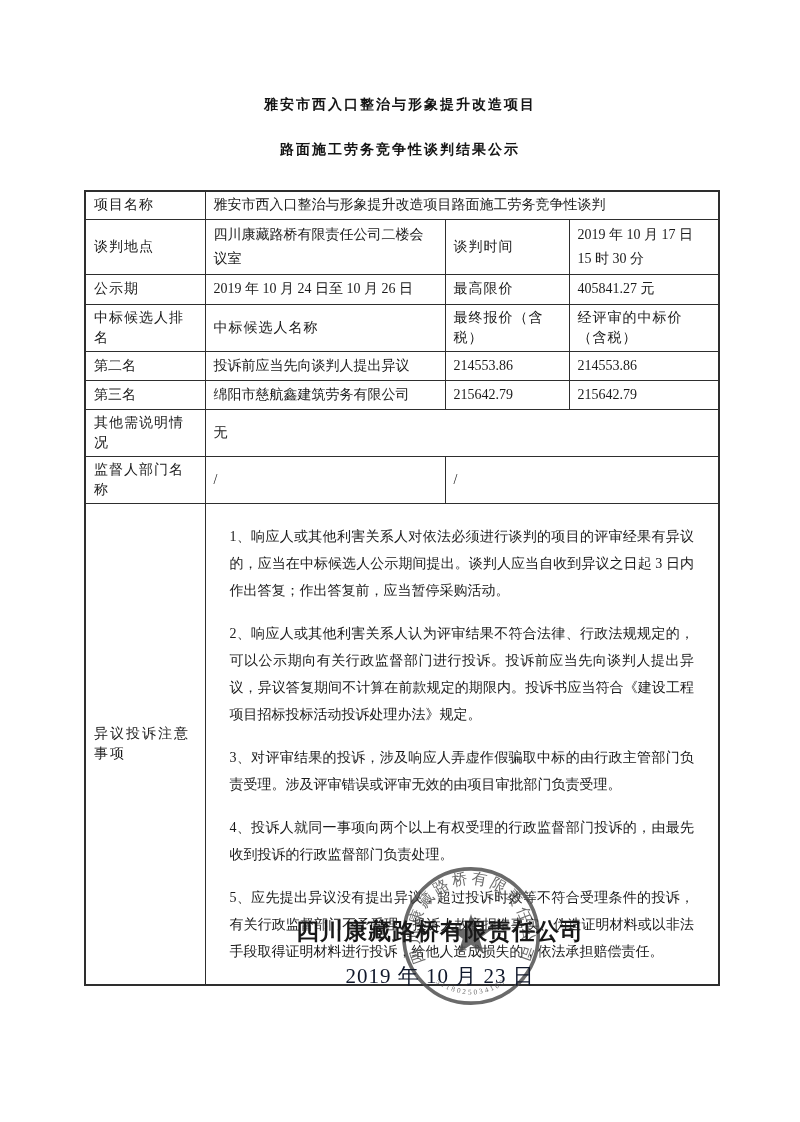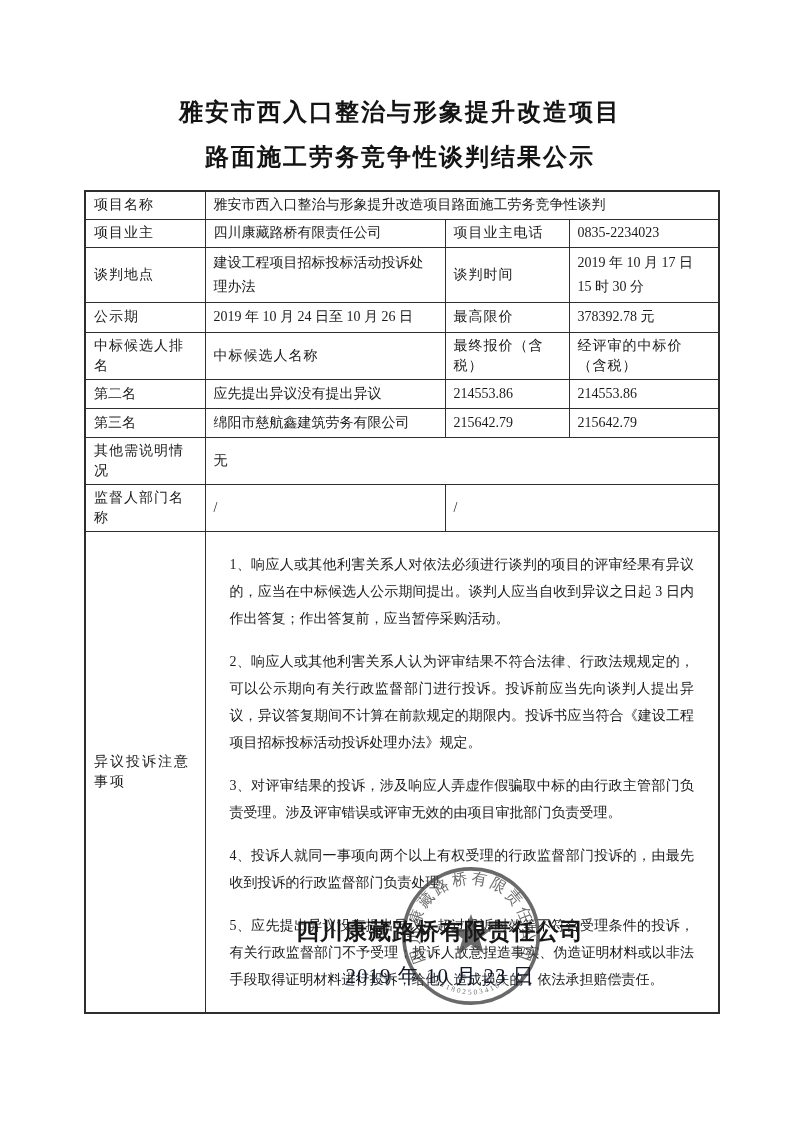--- a/index.html
+++ b/index.html
@@ -8,21 +8,21 @@
     width: 800px; height: 1122px;
     position: relative;
     font-family: "Liberation Serif", serif;
     color: #1c1c1c;
   }
   .page { position: absolute; inset: 0; background: #fff; }
 
   .title-line {
     position: absolute; left: 0; width: 800px;
     text-align: center;
-    font-size: 24px; font-weight: bold;
+    font-size: 14px; font-weight: bold;
     letter-spacing: 2px;
     color: #141414;
   }
   .title-line.l1 { top: 96px; }
   .title-line.l2 { top: 141px; }
 
   table.notice {
     position: absolute; left: 84px; top: 190px;
     width: 634px;
     border-collapse: collapse;
@@ -90,47 +90,41 @@
       <col style="width:120px">
         <col style="width:240px">
         <col style="width:124px">
         <col style="width:150px">
     </colgroup>
     <tbody>
         <tr class="r1">
       <td class="lbl">项目名称</td>
       <td colspan="3">雅安市西入口整治与形象提升改造项目路面施工劳务竞争性谈判</td>
     </tr>
-    <tr class="r2">
-      <td class="lbl">项目业主</td>
-      <td>四川康藏路桥有限责任公司</td>
-      <td class="lbl">项目业主电话</td>
-      <td>0835-2234023</td>
-    </tr>
     <tr class="r3">
       <td class="lbl">谈判地点</td>
-      <td>建设工程项目招标投标活动投诉处理办法</td>
+      <td>四川康藏路桥有限责任公司二楼会议室</td>
       <td class="lbl">谈判时间</td>
       <td>2019 年 10 月 17 日 15 时 30 分</td>
     </tr>
     <tr class="r4">
       <td class="lbl">公示期</td>
       <td>2019 年 10 月 24 日至 10 月 26 日</td>
       <td class="lbl">最高限价</td>
-      <td>378392.78 元</td>
+      <td>405841.27 元</td>
     </tr>
     <tr class="rh">
       <td class="lbl">中标候选人排名</td>
       <td class="lbl">中标候选人名称</td>
       <td class="lbl">最终报价（含税）</td>
       <td class="lbl">经评审的中标价（含税）</td>
     </tr>
     <tr class="rc">
       <td>第二名</td>
-      <td>应先提出异议没有提出异议</td>
+      <td>投诉前应当先向谈判人提出异议</td>
       <td>214553.86</td>
       <td>214553.86</td>
     </tr>
     <tr class="rc">
       <td>第三名</td>
       <td>绵阳市慈航鑫建筑劳务有限公司</td>
       <td>215642.79</td>
       <td>215642.79</td>
     </tr>
     <tr class="r9">

